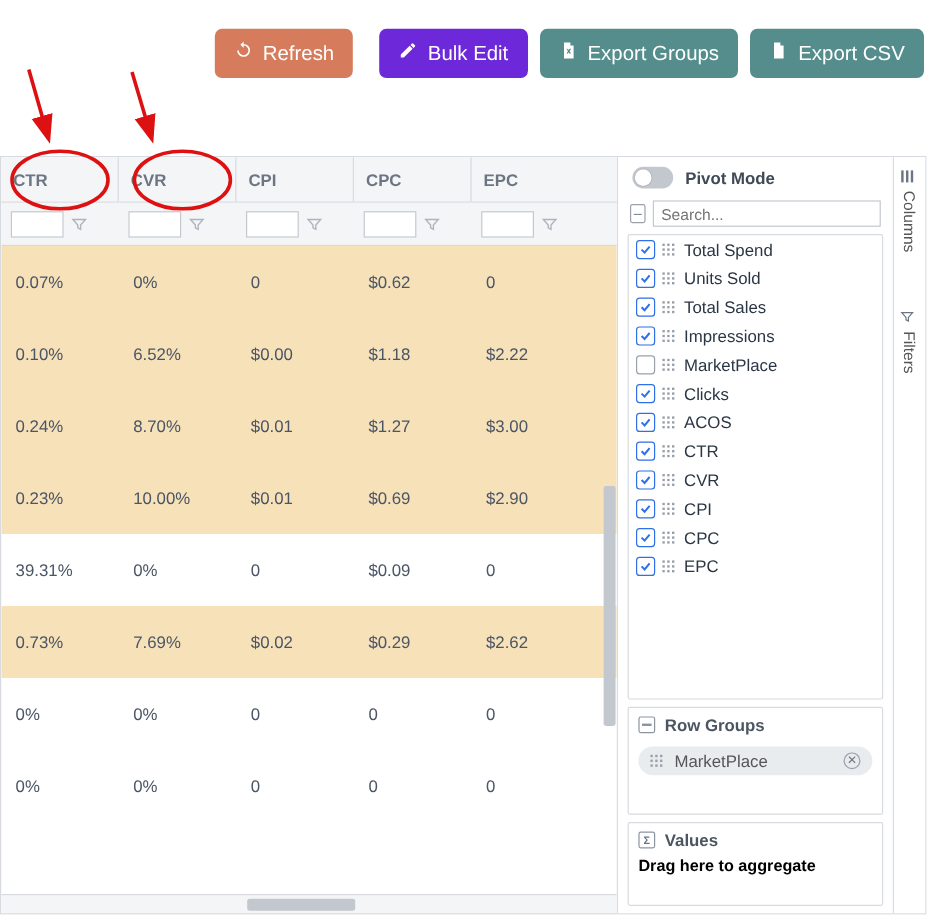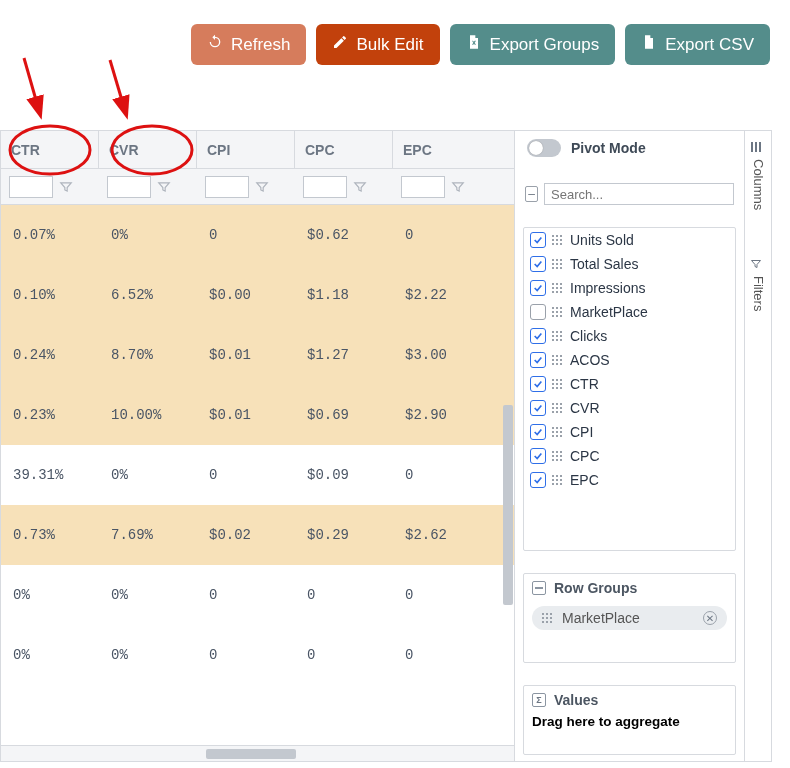--- a/index.html
+++ b/index.html
@@ -29,21 +29,21 @@
     gap: 8px;
     padding: 10px 16px;
     border-radius: 6px;
     color: #fff;
     font-size: 17px;
     font-weight: 400;
     cursor: pointer;
     border: none;
   }
   .btn.orange { background: #d67c5c; }
-  .btn.teal-light { background: #c2410c; }
+  .btn.teal-light { background: #6d28d9; margin-left: 12px; }
   .btn.teal { background: #548d8b; }
   .btn svg { width: 16px; height: 16px; fill: currentColor; }
 
   
   .grid-wrap {
     position: absolute;
     left: 0;
     top: 130px;
     right: 18px;
     bottom: 6px;
@@ -110,21 +110,20 @@
   .funnel {
     width: 14px; height: 14px;
     color: #aeb4bd;
     flex-shrink: 0;
   }
 
   .body {
     flex: 1 1 auto;
     overflow: hidden;
     position: relative;
-    font-family: Liberation Mono, monospace;
   }
   .body-inner {
     height: 100%;
   }
   .body-row .cell {
     padding: 0 12px;
     color: #4a5565;
     font-size: 14px;
   }
   .body-row.hl { background: #f7e1b9; }
@@ -170,21 +169,21 @@
     display: flex;
     flex-direction: row;
     background: #fff;
   }
   .side-main {
     flex: 1;
     display: flex;
     flex-direction: column;
     border-right: 1px solid #d7dadf;
     padding: 6px 8px;
-    gap: 22px;
+    gap: 6px;
     overflow: hidden;
   }
   .side-tabs {
     width: 26px;
     display: flex;
     flex-direction: column;
     align-items: center;
     padding: 6px 0;
     gap: 40px;
   }
@@ -532,20 +531,39 @@
               <i></i>
               <i></i>
               <i></i>
               <i></i>
               <i></i>
               <i></i>
               <i></i>
               <i></i>
               <i></i>
             </span>
+            <span>Total Spend</span>
+          </div>
+          <div class="col-item">
+            <span class="chk">
+              <svg viewBox="0 0 12 12">
+                <path d="M2 6l3 3 5-6"></path>
+              </svg>
+            </span>
+            <span class="drag-dots">
+              <i></i>
+              <i></i>
+              <i></i>
+              <i></i>
+              <i></i>
+              <i></i>
+              <i></i>
+              <i></i>
+              <i></i>
+            </span>
             <span>Units Sold</span>
           </div>
           <div class="col-item">
             <span class="chk">
               <svg viewBox="0 0 12 12">
                 <path d="M2 6l3 3 5-6"></path>
               </svg>
             </span>
             <span class="drag-dots">
               <i></i>

